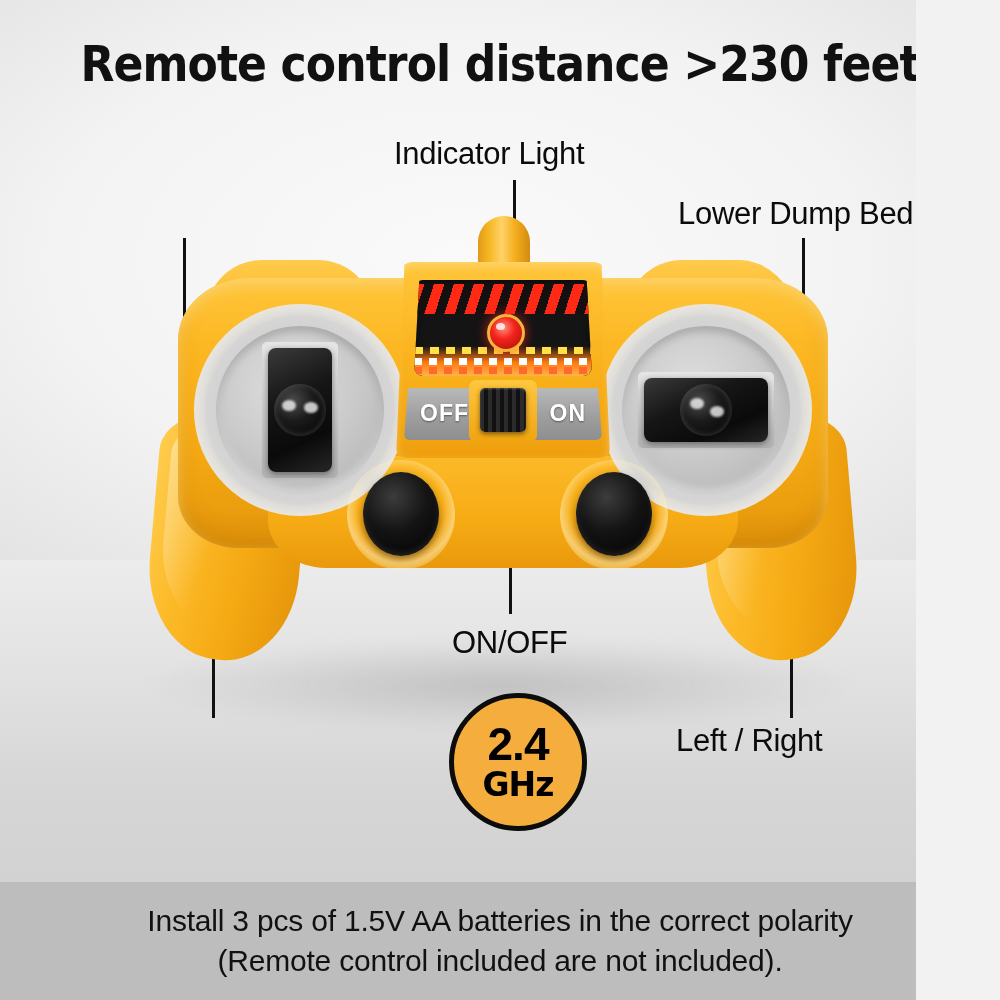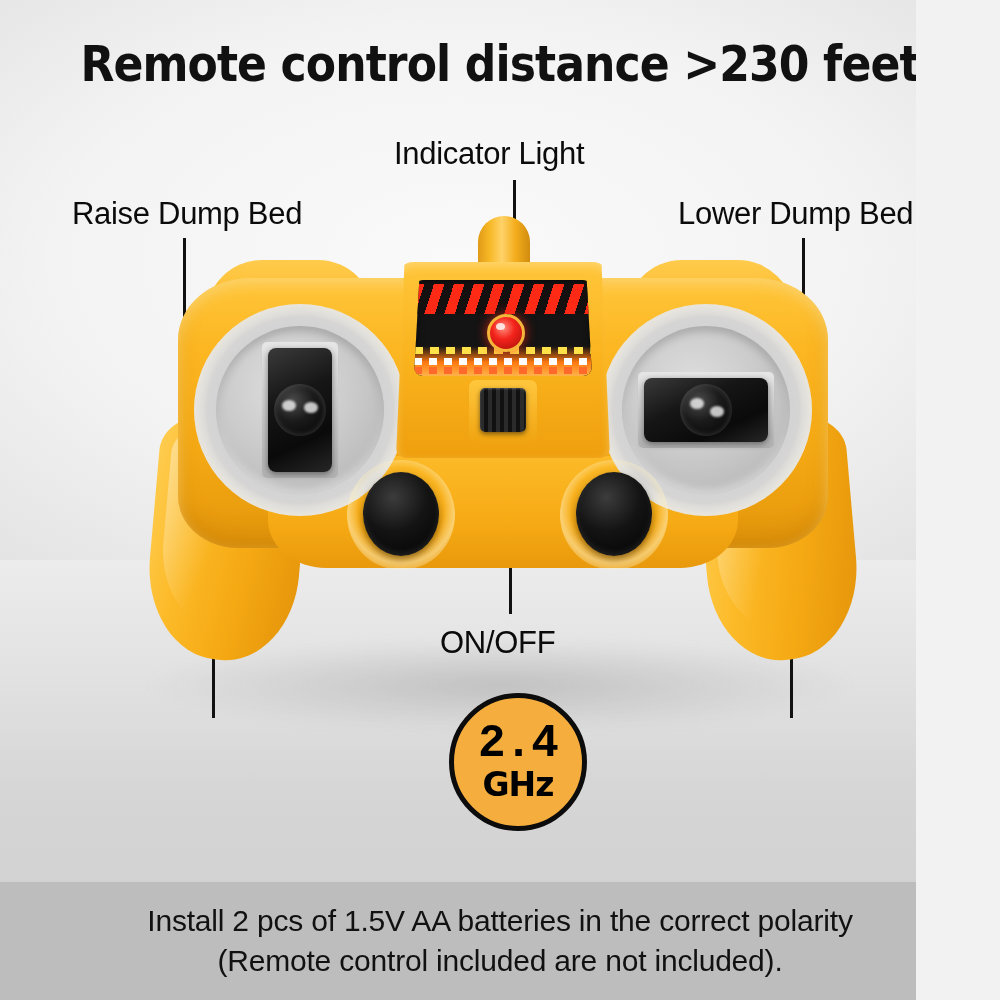--- a/index.html
+++ b/index.html
@@ -200,21 +200,21 @@
     box-shadow:0 2px 5px rgba(0,0,0,.5), inset 0 1px 2px rgba(255,255,255,.25);
   }
 
   
   .badge{
     position:absolute;left:449px;top:693px;width:128px;height:128px;border-radius:50%;
     background:#f5ae3d;border:5px solid #0c0c0c;
     display:flex;flex-direction:column;align-items:center;justify-content:center;
     line-height:.95;
   }
-  .badge .b1{font-family:Liberation Mono, monospace;font-weight:bold;font-size:46px;color:#000;letter-spacing:-1px;}
+  .badge .b1{font-family:Liberation Sans, sans-serif;font-weight:bold;font-size:46px;color:#000;letter-spacing:-1px;}
   .badge .b2{font-family:"DejaVu Sans",sans-serif;font-weight:bold;font-size:33px;color:#000;letter-spacing:-1px;margin-top:2px;}
 
   
   .footer{
     position:absolute;left:0;top:882px;width:1000px;height:118px;
     background:#bdbdbd;
     display:flex;flex-direction:column;align-items:center;justify-content:center;
   }
   .footer div{
     font-size:30px;color:#111;letter-spacing:-.2px;
@@ -224,24 +224,24 @@
 </head>
 <body>
 
 <div id="stage">
 
   <div class="floor"></div>
   <div class="shadow-blob"></div>
 
   <div class="title">Remote control distance &gt;230 feet</div>
 
-  <div class="lbl" style="left:72px;top:196px;">Raise Dump Bed</div>
   <div class="lbl" style="left:678px;top:196px;">Lower Dump Bed</div>
   <div class="lbl" style="left:394px;top:136px;">Indicator Light</div>
-  <div class="lbl" style="left:440px;top:625px;">ON/OFF</div>
+  <div class="lbl" style="left:452px;top:625px;">ON/OFF</div>
+  <div class="lbl" style="left:676px;top:723px;">Left / Right</div>
 
   <div class="ln lnv" style="left:183px;top:238px;height:178px;"></div>
   <div class="ln lnh" style="left:183px;top:414px;width:110px;"></div>
 
   <div class="ln lnv" style="left:513px;top:180px;height:178px;"></div>
 
   <div class="ln lnv" style="left:802px;top:238px;height:178px;"></div>
   <div class="ln lnh" style="left:694px;top:414px;width:110px;"></div>
 
   <div class="ln lnv" style="left:212px;top:522px;height:196px;"></div>
@@ -299,29 +299,33 @@
     <div class="console">
       <div class="screen">
         <div class="hazard"></div>
         <div class="glowbar"></div>
         <div class="dashrow a"></div>
         <div class="dashrow b"></div>
         <div class="dashrow c"></div>
       </div>
       <div class="led"></div>
 
+      <div class="swstrip">
+        <span class="swlabel off">OFF</span>
+        <span class="swlabel on">ON</span>
+      </div>
       <div class="swhousing"></div>
       <div class="swknob"></div>
     </div>
 
   </div>
 
   <div class="badge">
     <span class="b1">2.4</span>
     <span class="b2">GHz</span>
   </div>
 
   <div class="footer">
-    <div>Install 2 pcs of 1.5V AA batteries in the correct polarity</div>
+    <div>Install 3 pcs of 1.5V AA batteries in the correct polarity</div>
     <div>(Remote control included are not included).</div>
   </div>
 
 </div>
 
 </body></html>

